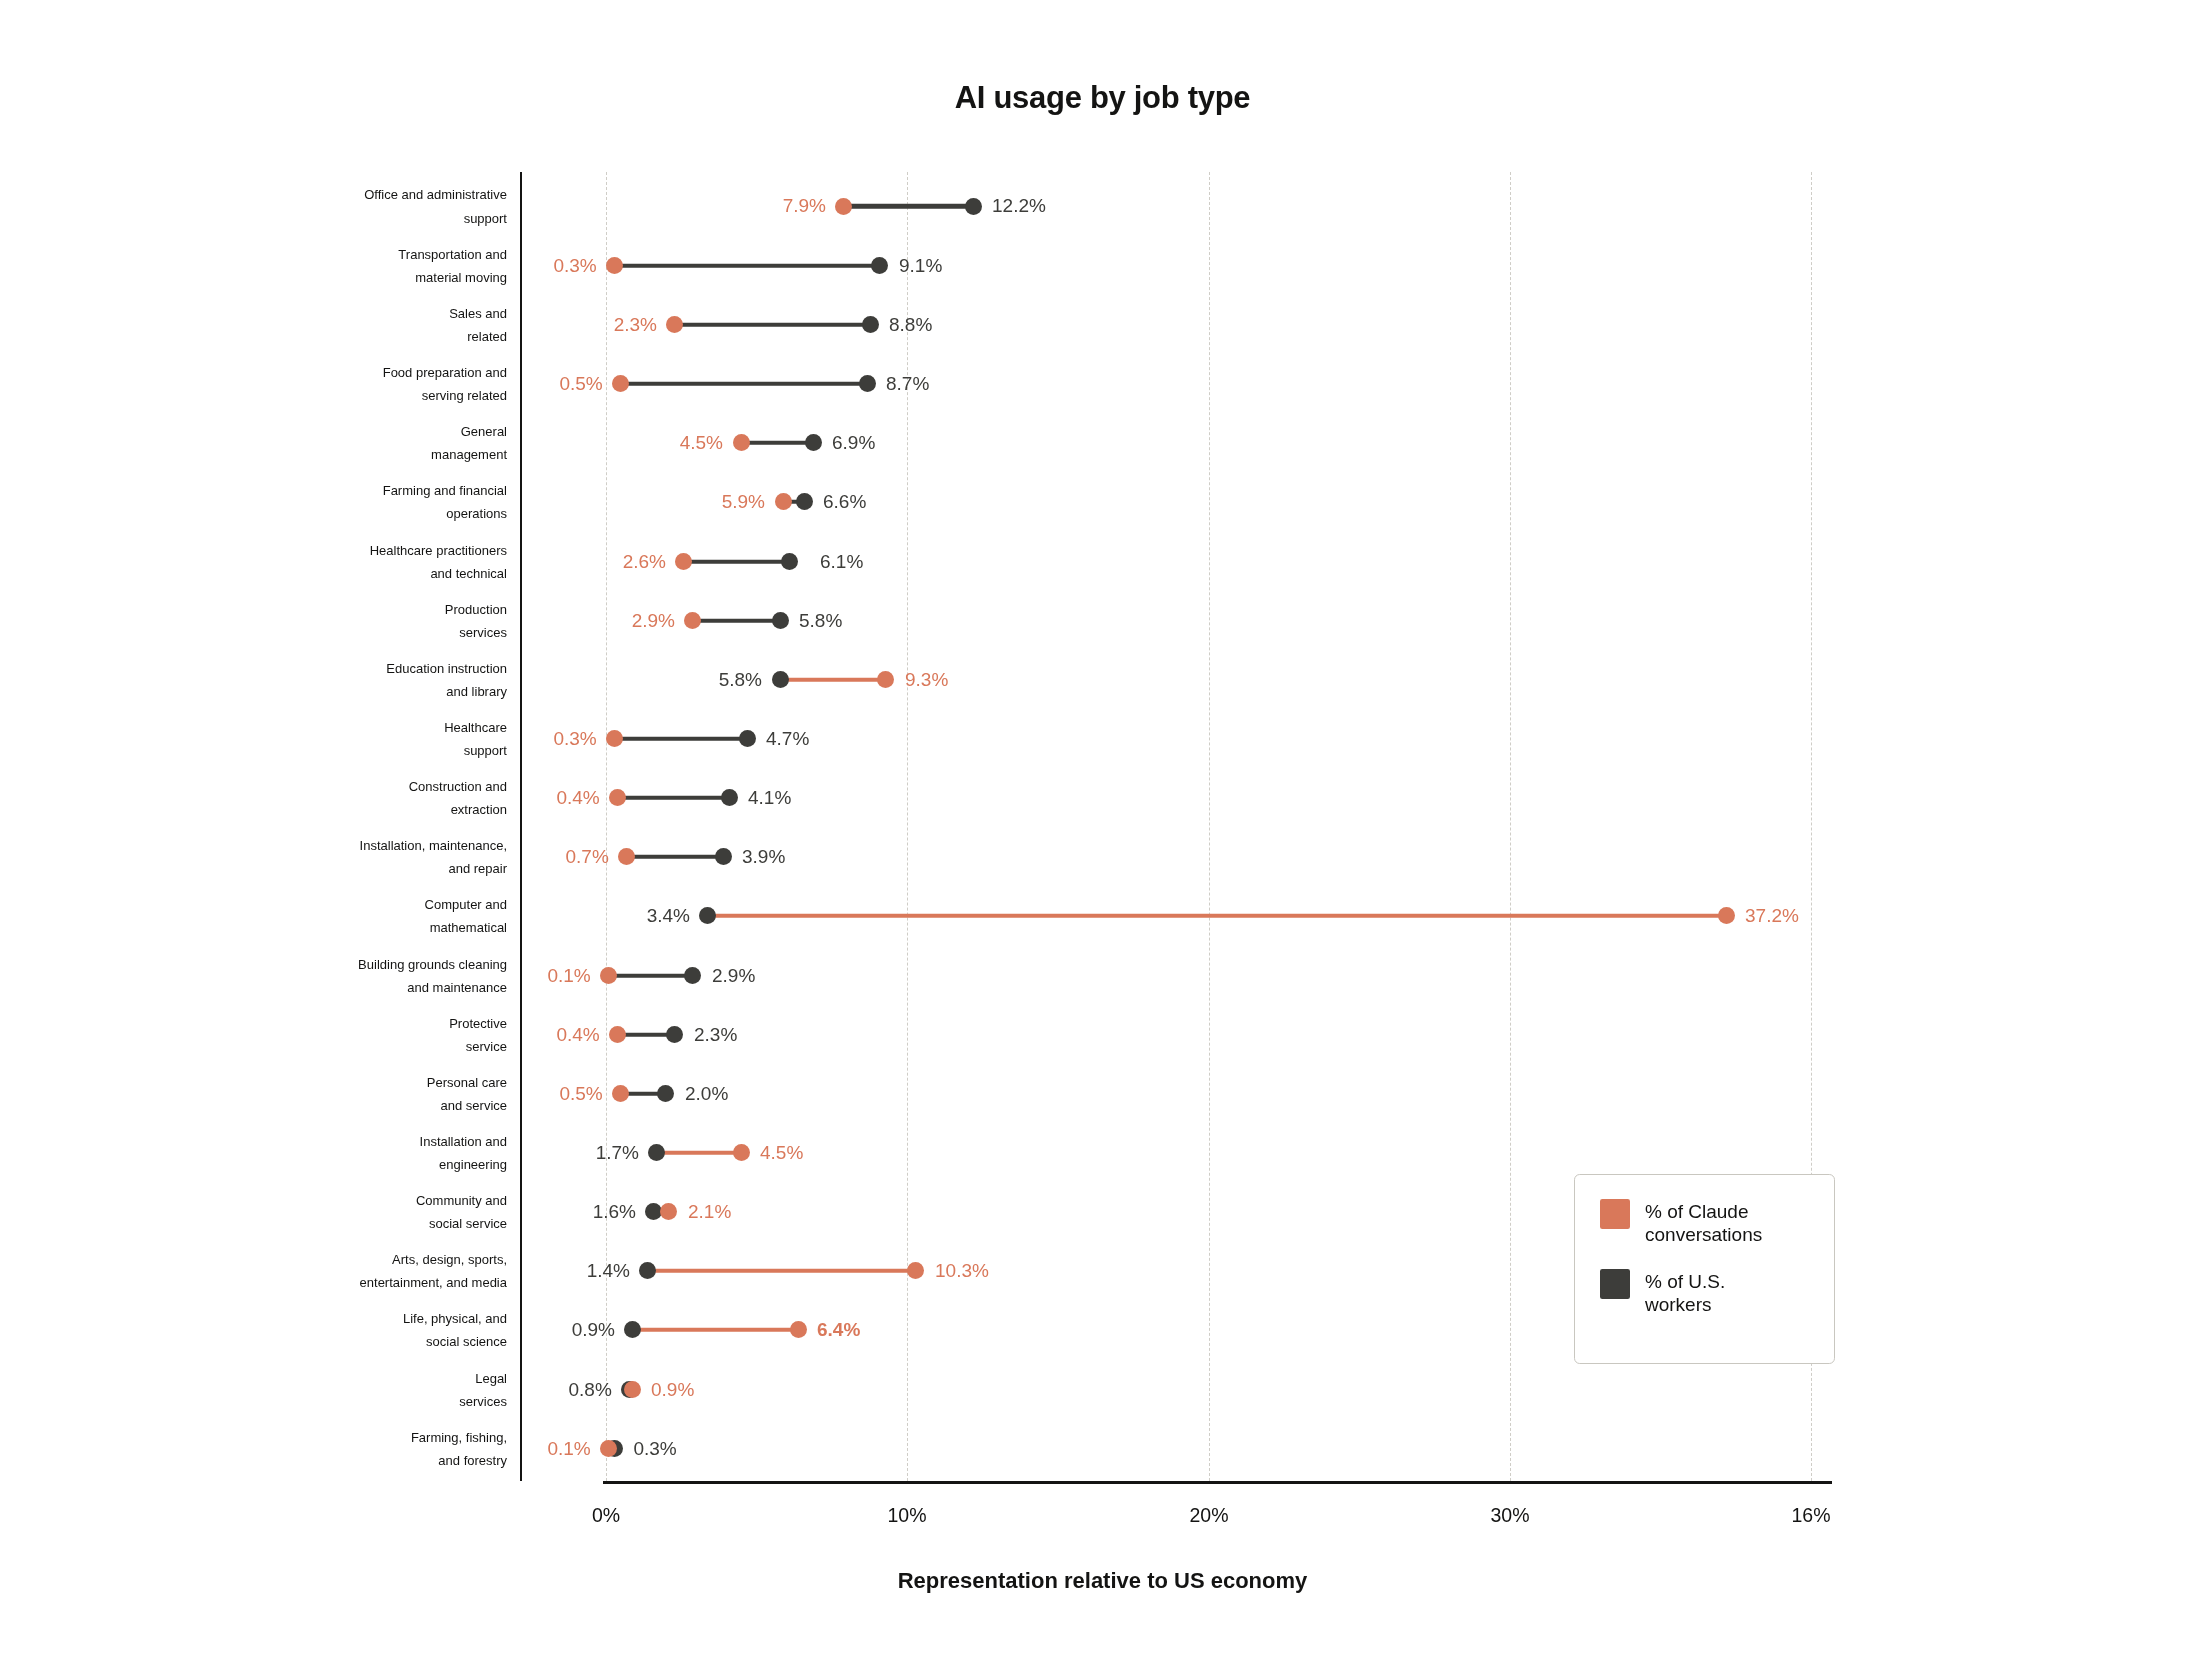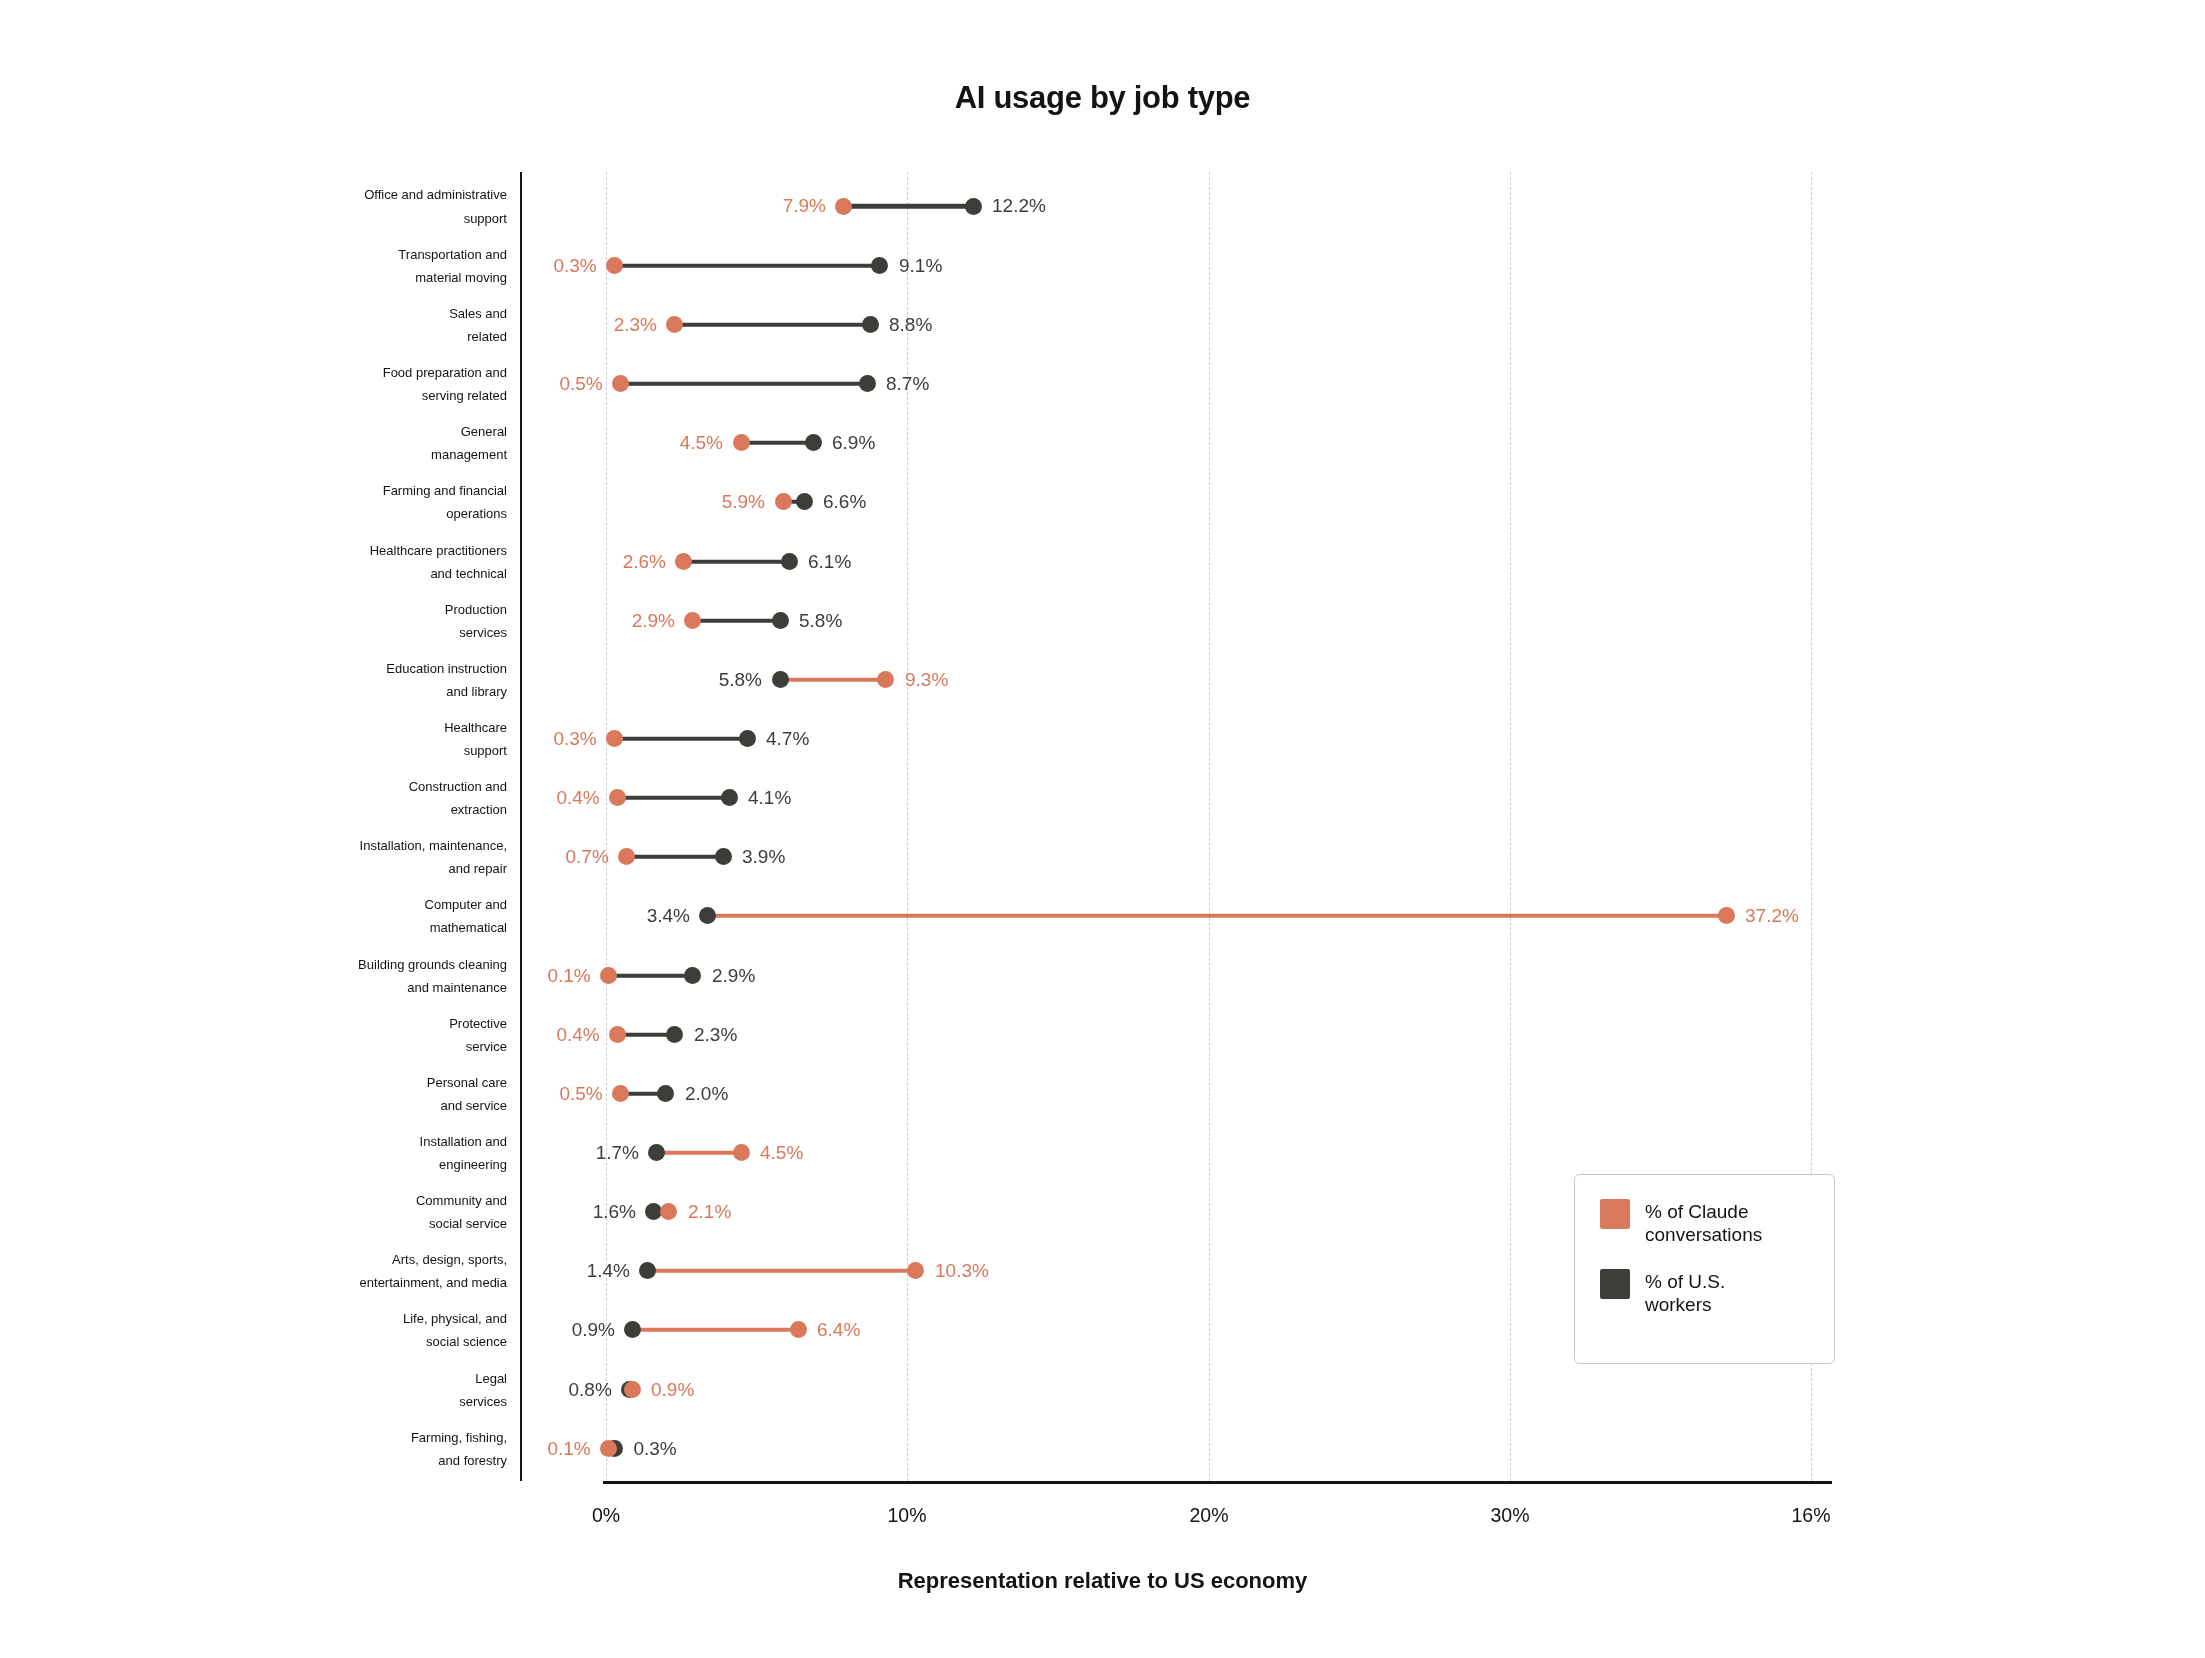--- a/index.html
+++ b/index.html
@@ -228,21 +228,21 @@
           <div class="val-label c-claude val-left" style="left: 167px;">5.9%</div>
           <div class="val-label c-workers val-right" style="left: 209px;">6.6%</div>
         </div>
         <div class="row" style="top: 360px;">
           <div class="row-label">Healthcare practitioners
 and technical</div>
           <div class="connector bg-workers" style="left: 78px; width: 105px;"></div>
           <div class="dot bg-workers" style="left: 184px;"></div>
           <div class="dot bg-claude" style="left: 78px;"></div>
           <div class="val-label c-claude val-left" style="left: 68px;">2.6%</div>
-          <div class="val-label c-workers val-right" style="left: 194px;">6.1%</div>
+          <div class="val-label c-workers val-right" style="left: 206px;">6.1%</div>
         </div>
         <div class="row" style="top: 419px;">
           <div class="row-label">Production
 services</div>
           <div class="connector bg-workers" style="left: 87px; width: 87px;"></div>
           <div class="dot bg-workers" style="left: 175px;"></div>
           <div class="dot bg-claude" style="left: 87px;"></div>
           <div class="val-label c-claude val-left" style="left: 77px;">2.9%</div>
           <div class="val-label c-workers val-right" style="left: 185px;">5.8%</div>
         </div>
@@ -344,21 +344,21 @@
           <div class="dot bg-claude" style="left: 310px;"></div>
           <div class="val-label c-claude val-right" style="left: 321px;">10.3%</div>
           <div class="val-label c-workers val-left" style="left: 32px;">1.4%</div>
         </div>
         <div class="row" style="top: 1128px;">
           <div class="row-label">Life, physical, and
 social science</div>
           <div class="connector bg-claude" style="left: 27px; width: 166px;"></div>
           <div class="dot bg-workers" style="left: 27px;"></div>
           <div class="dot bg-claude" style="left: 193px;"></div>
-          <div class="val-label c-claude val-right" style="left: 203px;">6.4%</div>
+          <div class="val-label c-claude val-right" style="left: 203px; font-weight: bold;">6.4%</div>
           <div class="val-label c-workers val-left" style="left: 17px;">0.9%</div>
         </div>
         <div class="row" style="top: 1188px;">
           <div class="row-label">Legal
 services</div>
           <div class="connector bg-claude" style="left: 24px; width: 3px;"></div>
           <div class="dot bg-workers" style="left: 24px;"></div>
           <div class="dot bg-claude" style="left: 27px;"></div>
           <div class="val-label c-claude val-right" style="left: 37px;">0.9%</div>
           <div class="val-label c-workers val-left" style="left: 13.8px;">0.8%</div>

